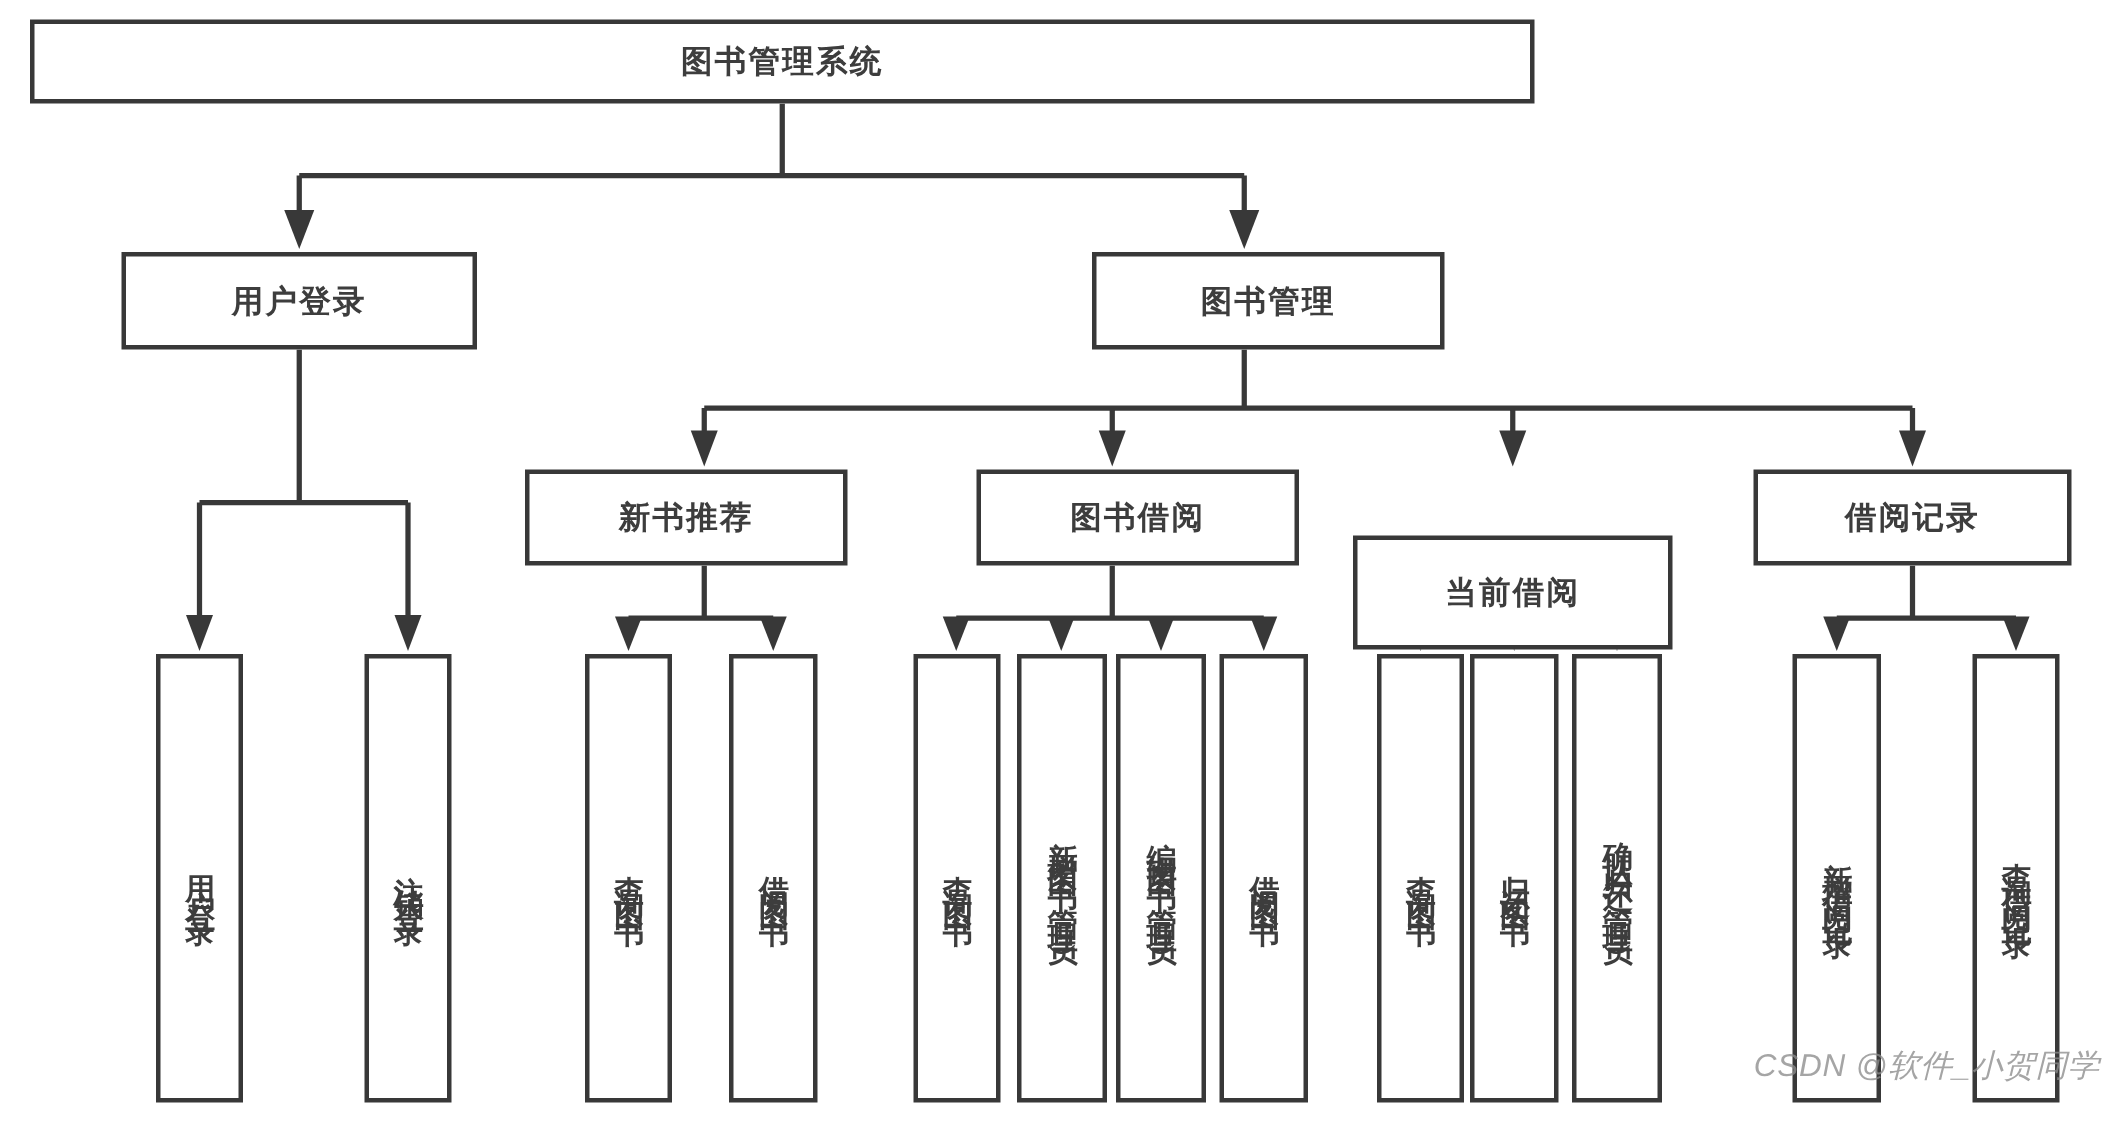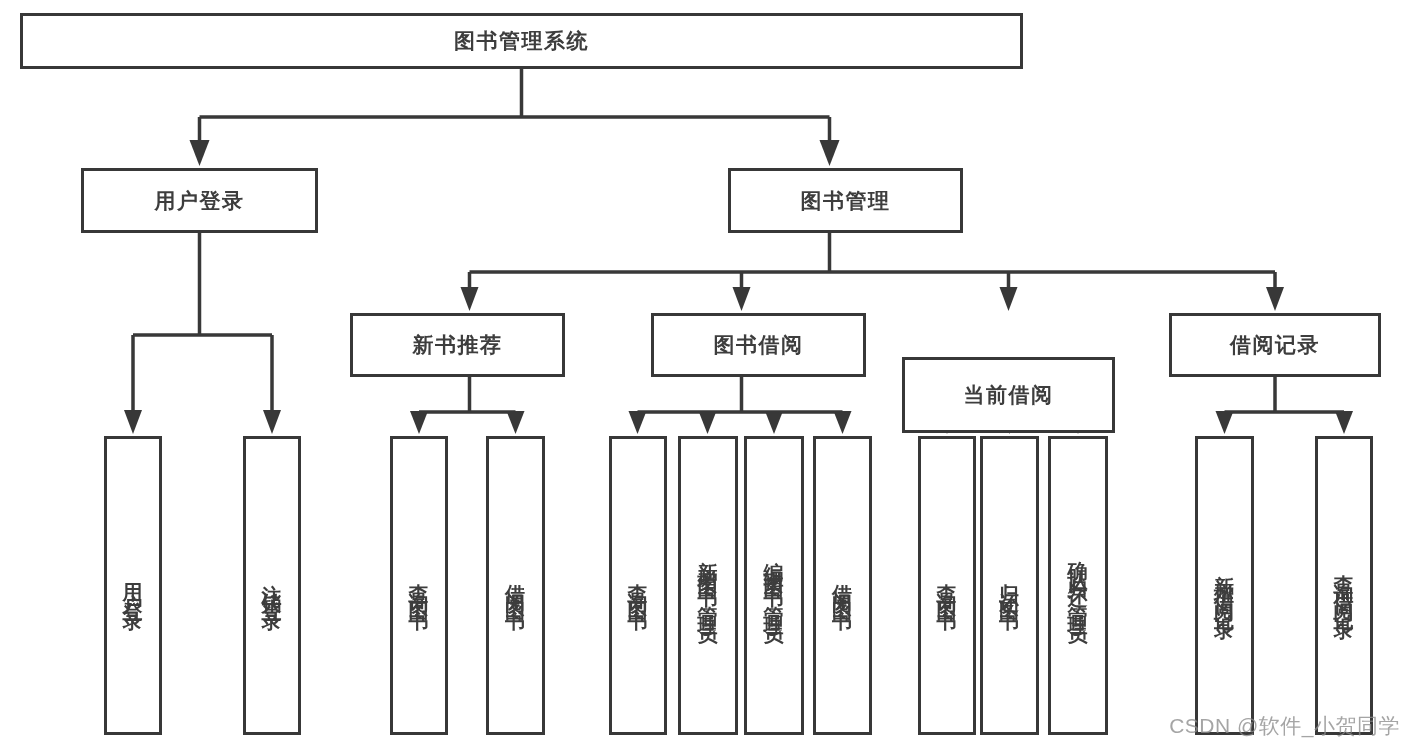--- a/index.html
+++ b/index.html
@@ -37,28 +37,29 @@
   .vbox span {
     writing-mode: vertical-rl;
     text-orientation: mixed;
     font-size: 20px;
     letter-spacing: 9px;
     line-height: 1;
     white-space: nowrap;
   }
   .watermark {
     position: absolute;
-    top: 712px;
+    top: 696px;
     right: 5px;
     font-size: 21px;
     letter-spacing: 0.5px;
     color: var(--watermark, #8c8c8c);
     opacity: 0.78;
     white-space: nowrap;
     z-index: 3;
+    font-style: italic;
   }
 </style>
 </head>
 <body>
 
 <div class="stage">
 
   <svg class="connectors" viewBox="0 0 1405 747">
     <g stroke="#383838" stroke-width="3.5" fill="none">
       <path d="M521.5 69 V117 M199.5 117 H829.5 M199.5 117 V143 M829.5 117 V143"></path>

